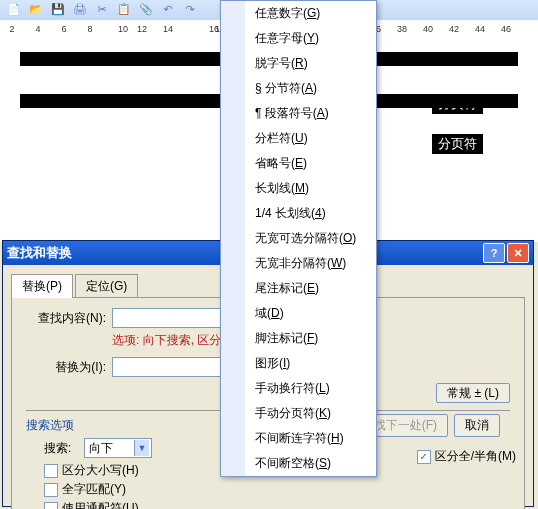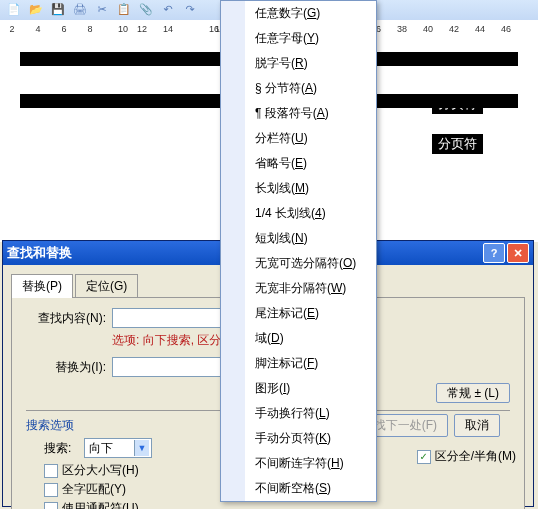--- a/index.html
+++ b/index.html
@@ -297,21 +297,20 @@
 <div class="dropdown-menu" id="menu">
     <div class="item">任意数字(<span class="underline-key">G</span>)</div>
     <div class="item">任意字母(<span class="underline-key">Y</span>)</div>
     <div class="item">脱字号(<span class="underline-key">R</span>)</div>
     <div class="item">§ 分节符(<span class="underline-key">A</span>)</div>
     <div class="item">¶ 段落符号(<span class="underline-key">A</span>)</div>
     <div class="item">分栏符(<span class="underline-key">U</span>)</div>
     <div class="item">省略号(<span class="underline-key">E</span>)</div>
     <div class="item">长划线(<span class="underline-key">M</span>)</div>
     <div class="item">1/4 长划线(<span class="underline-key">4</span>)</div>
-    <div class="item">短划线(<span class="underline-key">N</span>)</div>
     <div class="item">无宽可选分隔符(<span class="underline-key">O</span>)</div>
     <div class="item">无宽非分隔符(<span class="underline-key">W</span>)</div>
     <div class="item">尾注标记(<span class="underline-key">E</span>)</div>
     <div class="item">域(<span class="underline-key">D</span>)</div>
     <div class="item">脚注标记(<span class="underline-key">F</span>)</div>
     <div class="item">图形(<span class="underline-key">I</span>)</div>
     <div class="item">手动换行符(<span class="underline-key">L</span>)</div>
     <div class="item">手动分页符(<span class="underline-key">K</span>)</div>
     <div class="item">不间断连字符(<span class="underline-key">H</span>)</div>
     <div class="item">不间断空格(<span class="underline-key">S</span>)</div>

